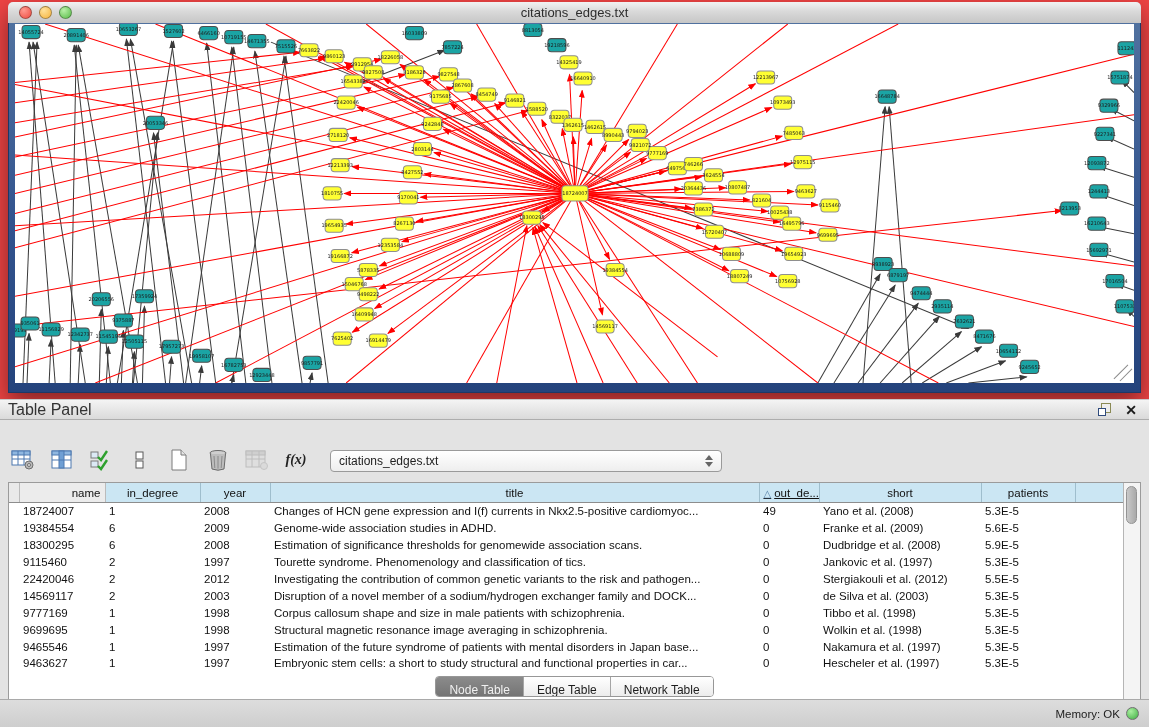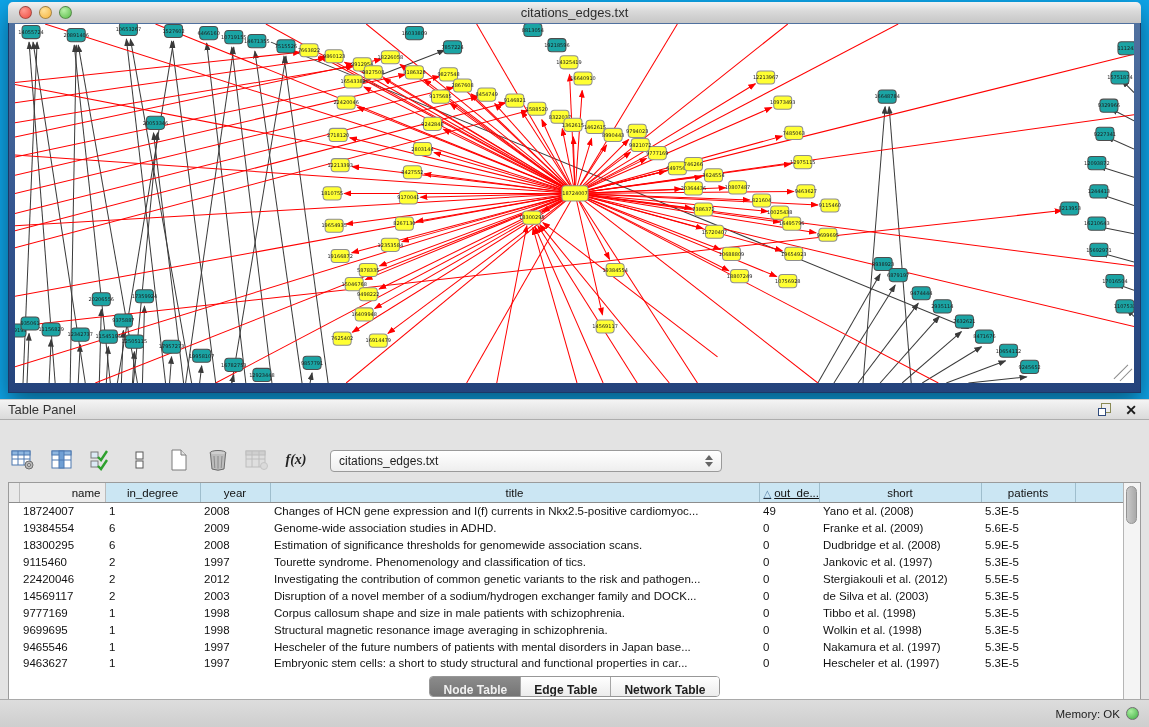--- a/index.html
+++ b/index.html
@@ -1,17 +1,17 @@
 <!DOCTYPE html>
 <html><head>
 <meta charset="utf-8">
 <style>
   html,body{margin:0;padding:0;}
   body{font-family:"Liberation Sans",sans-serif;background:#e3e3e3;}
-  #screen{position:relative;width:1149px;height:727px;background:#0ea5e9;overflow:hidden;}
+  #screen{position:relative;width:1149px;height:727px;background:#ef4444;overflow:hidden;}
 
   
   .net-window{position:absolute;left:8px;top:2px;width:1133px;height:391px;border-radius:6px 6px 0 0;
     box-shadow:0 10px 24px rgba(0,0,0,.45);background:#2e4e8c;}
   .titlebar{position:relative;height:21px;border-radius:5px 5px 0 0;
     background:linear-gradient(180deg,#f2f2f2 0%,#d9d9d9 45%,#c6c6c6 100%);
     border-bottom:1px solid #8f8f8f;display:flex;align-items:center;}
   .traffic{position:absolute;left:11px;top:4px;display:flex;gap:7px;}
   .tl{width:13px;height:13px;border-radius:50%;border:1px solid rgba(0,0,0,.35);box-sizing:border-box;}
   .tl.red{background:radial-gradient(circle at 35% 30%,#ff9a90,#ee4b40);}
@@ -22,21 +22,21 @@
     background:linear-gradient(180deg,#50719f 0%,#32538e 55%,#24437c 100%);
     border:1px solid #1d3866;border-top:none;box-sizing:border-box;}
   .net-canvas-wrap{position:absolute;left:6px;top:1px;right:6px;bottom:9px;background:#ffffff;overflow:hidden;}
   .net-canvas-wrap svg{display:block;width:100%;height:100%;}
   .gnode text{font-family:"DejaVu Sans",sans-serif;font-size:5px;fill:#1c1c1c;}
 
   
   .panel-header{position:absolute;left:0;top:399px;width:100%;height:21px;
     background:linear-gradient(180deg,#f4f4f4,#dadada);border-top:1px solid #c9c9c9;border-bottom:1px solid #adadad;
     display:flex;align-items:center;box-sizing:border-box;}
-  .panel-title{font-size:13px;color:#333;padding-left:8px;}
+  .panel-title{font-size:16px;color:#333;padding-left:8px;}
   .panel-header-icons{margin-left:auto;display:flex;align-items:center;gap:14px;padding-right:12px;}
   .float-icon{position:relative;width:13px;height:13px;}
   .float-icon .sq1{position:absolute;left:3px;top:0;width:8px;height:8px;border:1px solid #8a8a55;background:#eee;}
   .float-icon .sq2{position:absolute;left:0;top:5px;width:6px;height:6px;border:1px solid #2f4a7c;background:#fff;}
   .close-x{font-size:14px;font-weight:bold;color:#1a1a1a;line-height:14px;}
 
   .panel-body{position:absolute;left:0;top:420px;width:100%;bottom:0;background:#e3e3e3;}
 
   .toolbar{position:absolute;left:10px;top:22px;right:10px;height:30px;display:flex;align-items:flex-end;gap:13px;}
   .tb-icon{width:26px;height:24px;display:flex;align-items:center;justify-content:center;}
@@ -64,21 +64,21 @@
   table.grid td{height:16.9px;padding:0 4px;white-space:nowrap;overflow:hidden;border:none;}
   td.c0{padding-left:6px;}
   .col-gutter{width:10px;} .col-name{width:86px;} .col-in{width:95px;} .col-year{width:70px;}
   .col-title{width:489px;} .col-out{width:60px;} .col-short{width:162px;} .col-pr{width:94px;} .col-fill{width:auto;}
   .vscroll{width:16px;border-left:1px solid #b5b5b5;background:#f4f4f4;position:relative;}
   .vthumb{position:absolute;left:2px;top:3px;width:11px;height:38px;border-radius:6px;background:linear-gradient(90deg,#c9c9c9,#a9a9a9);border:1px solid #939393;box-sizing:border-box;}
 
   .tabs-row{position:absolute;left:0;top:256px;width:100%;display:flex;justify-content:center;}
   .segmented{display:flex;border:1px solid #979797;border-radius:4px;overflow:hidden;height:19px;
     box-shadow:0 1px 1px rgba(255,255,255,.7);}
-  .seg{padding:4px 13px;line-height:19px;font-size:12px;background:linear-gradient(180deg,#ffffff,#ececec);color:#1d1d1d;border-right:1px solid #a5a5a5;font-weight:bold;}
+  .seg{padding:4px 13px;line-height:19px;font-size:12px;background:linear-gradient(180deg,#ffffff,#ececec);color:#1d1d1d;border-right:1px solid #a5a5a5;}
   .seg:last-child{border-right:none;}
   .seg.active{background:linear-gradient(180deg,#8b8b8b,#757575);color:#f1f1f1;}
 
   .status-bar{position:absolute;left:0;bottom:0;width:100%;height:28px;background:linear-gradient(180deg,#dddddd,#cecece);
     border-top:1px solid #a9a9a9;display:flex;align-items:center;box-sizing:border-box;}
   .mem{margin-left:auto;display:flex;align-items:center;gap:6px;padding-right:10px;font-size:11.5px;color:#222;}
   .mem-dot{width:13px;height:13px;border-radius:50%;border:1px solid #6f6f6f;
     background:radial-gradient(circle at 35% 30%,#a9ef9f,#3fae43);box-sizing:border-box;}
 </style>
 </head>
@@ -919,21 +919,21 @@
                 <td class="c4">0</td>
                 <td class="c5">Wolkin et al. (1998)</td>
                 <td class="c6">5.3E-5</td>
                 <td></td>
               </tr>
               <tr>
                 <td></td>
                 <td class="c0">9465546</td>
                 <td class="c1">1</td>
                 <td class="c2">1997</td>
-                <td class="c3">Hescheler of the future numbers of patients with mental disorders in Japan base...</td>
+                <td class="c3">Estimation of the future syndrome of patients with mental disorders in Japan base...</td>
                 <td class="c4">0</td>
                 <td class="c5">Nakamura et al. (1997)</td>
                 <td class="c6">5.3E-5</td>
                 <td></td>
               </tr>
               <tr>
                 <td></td>
                 <td class="c0">9463627</td>
                 <td class="c1">1</td>
                 <td class="c2">1997</td>

